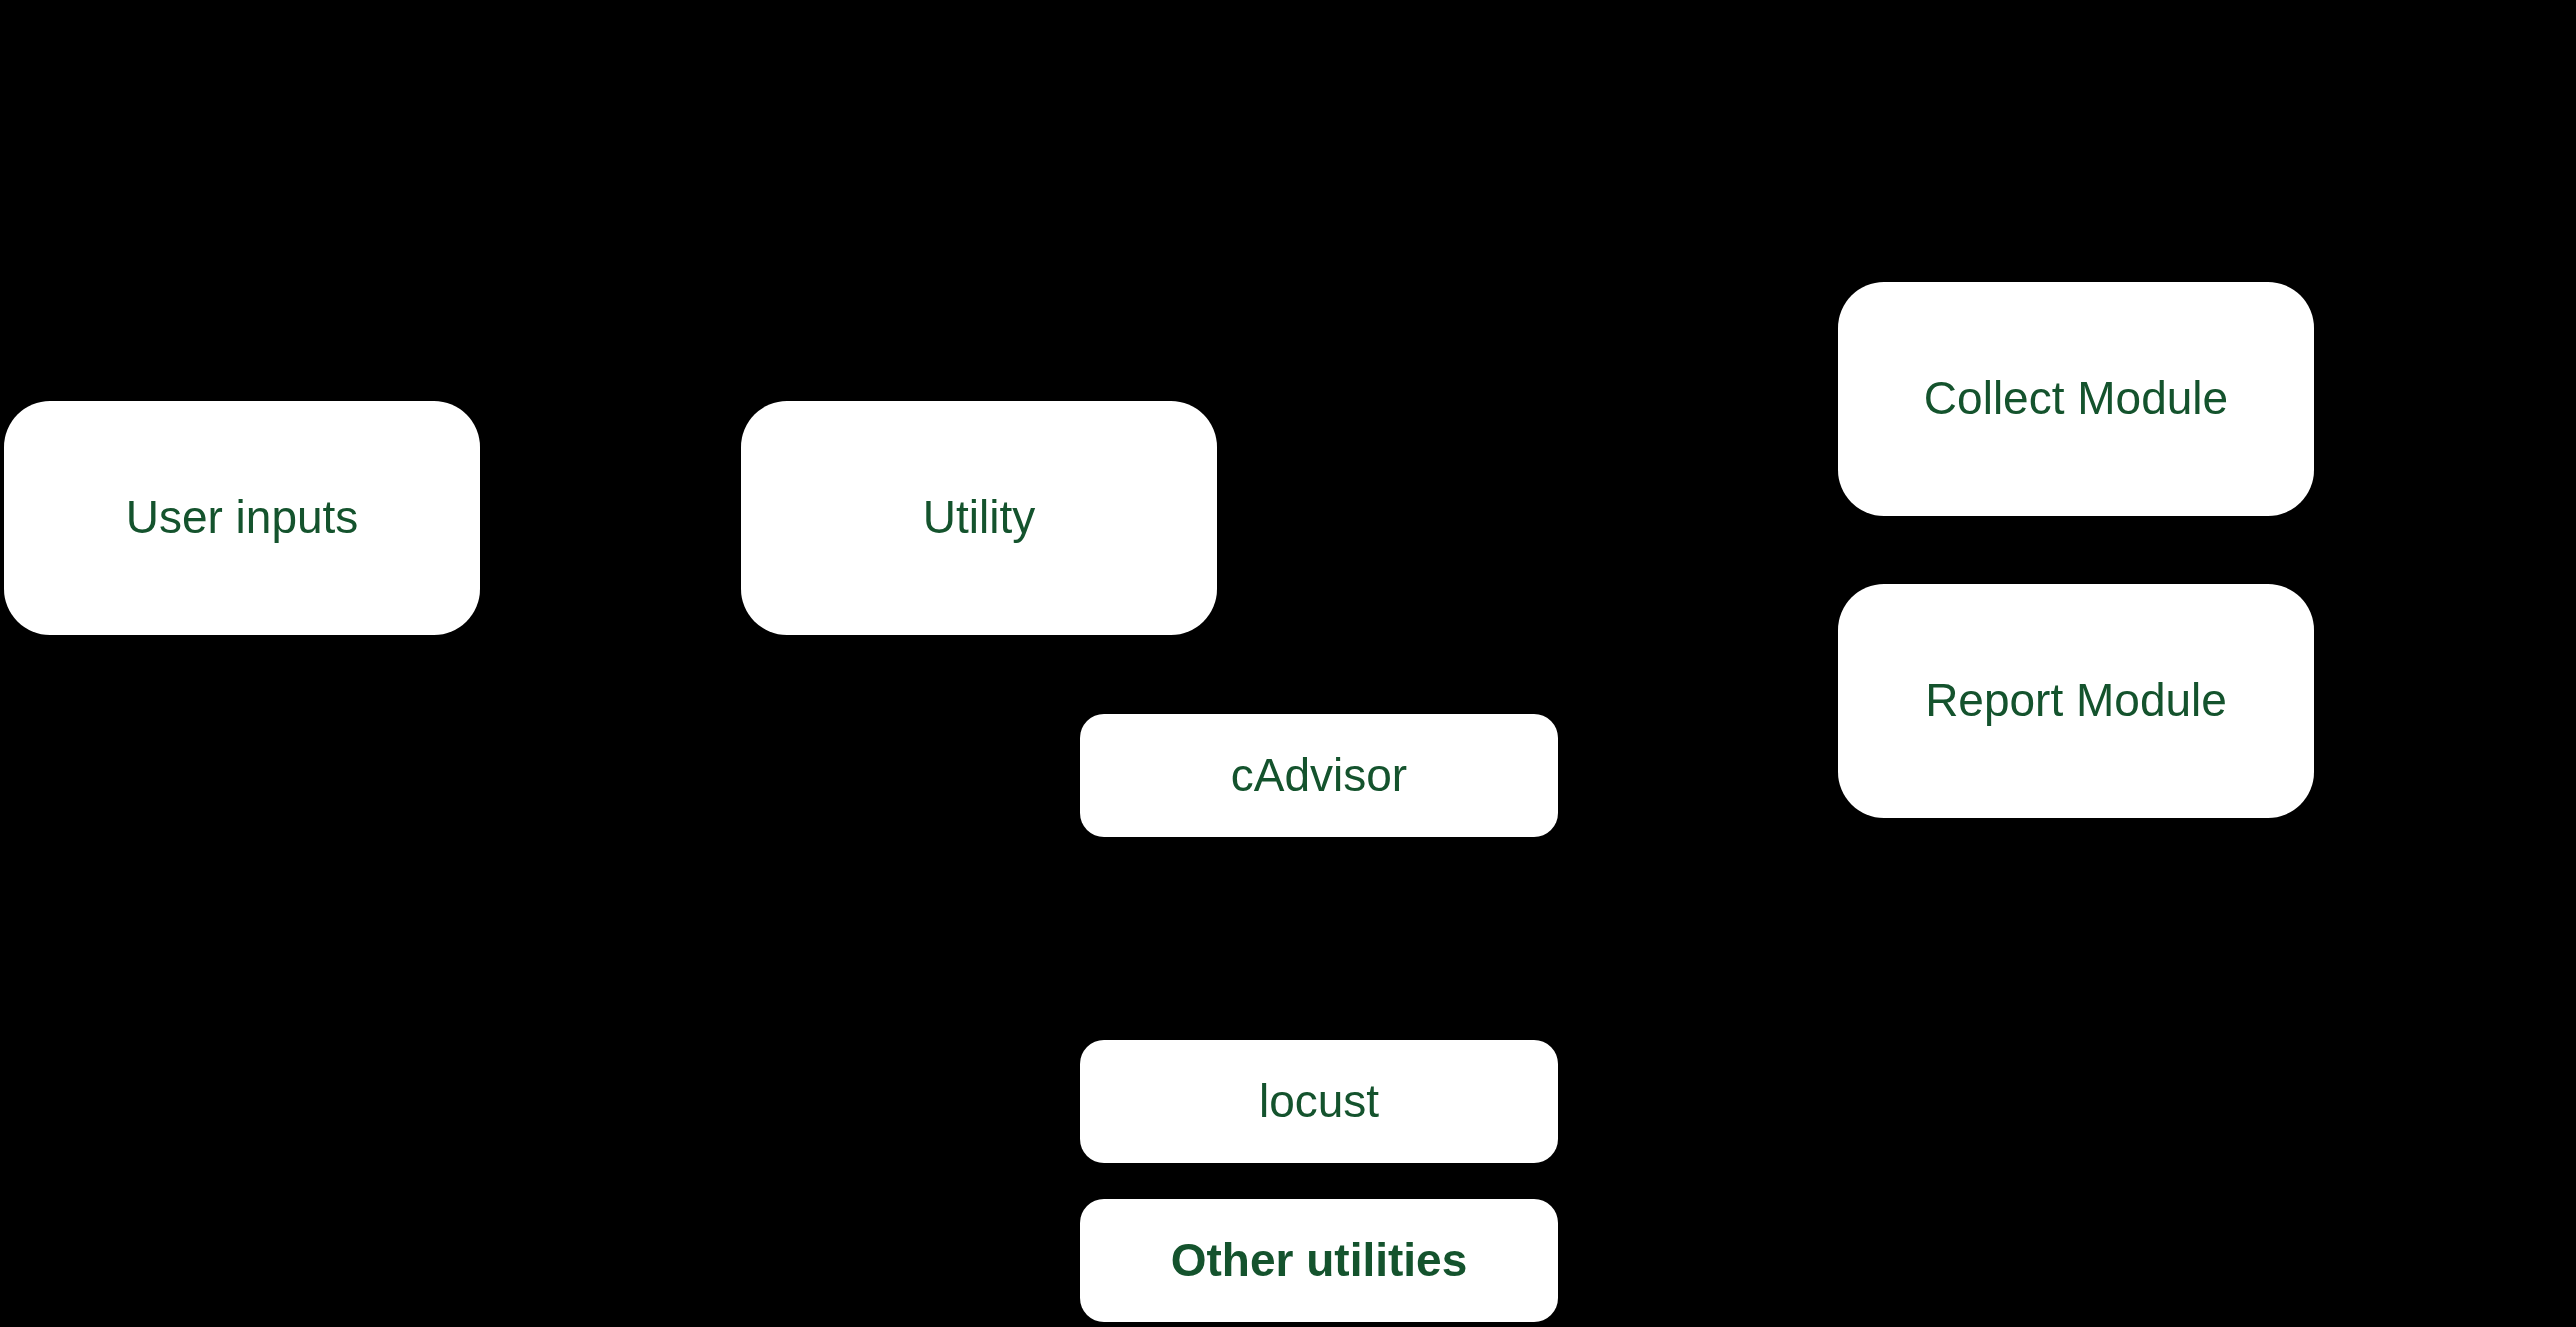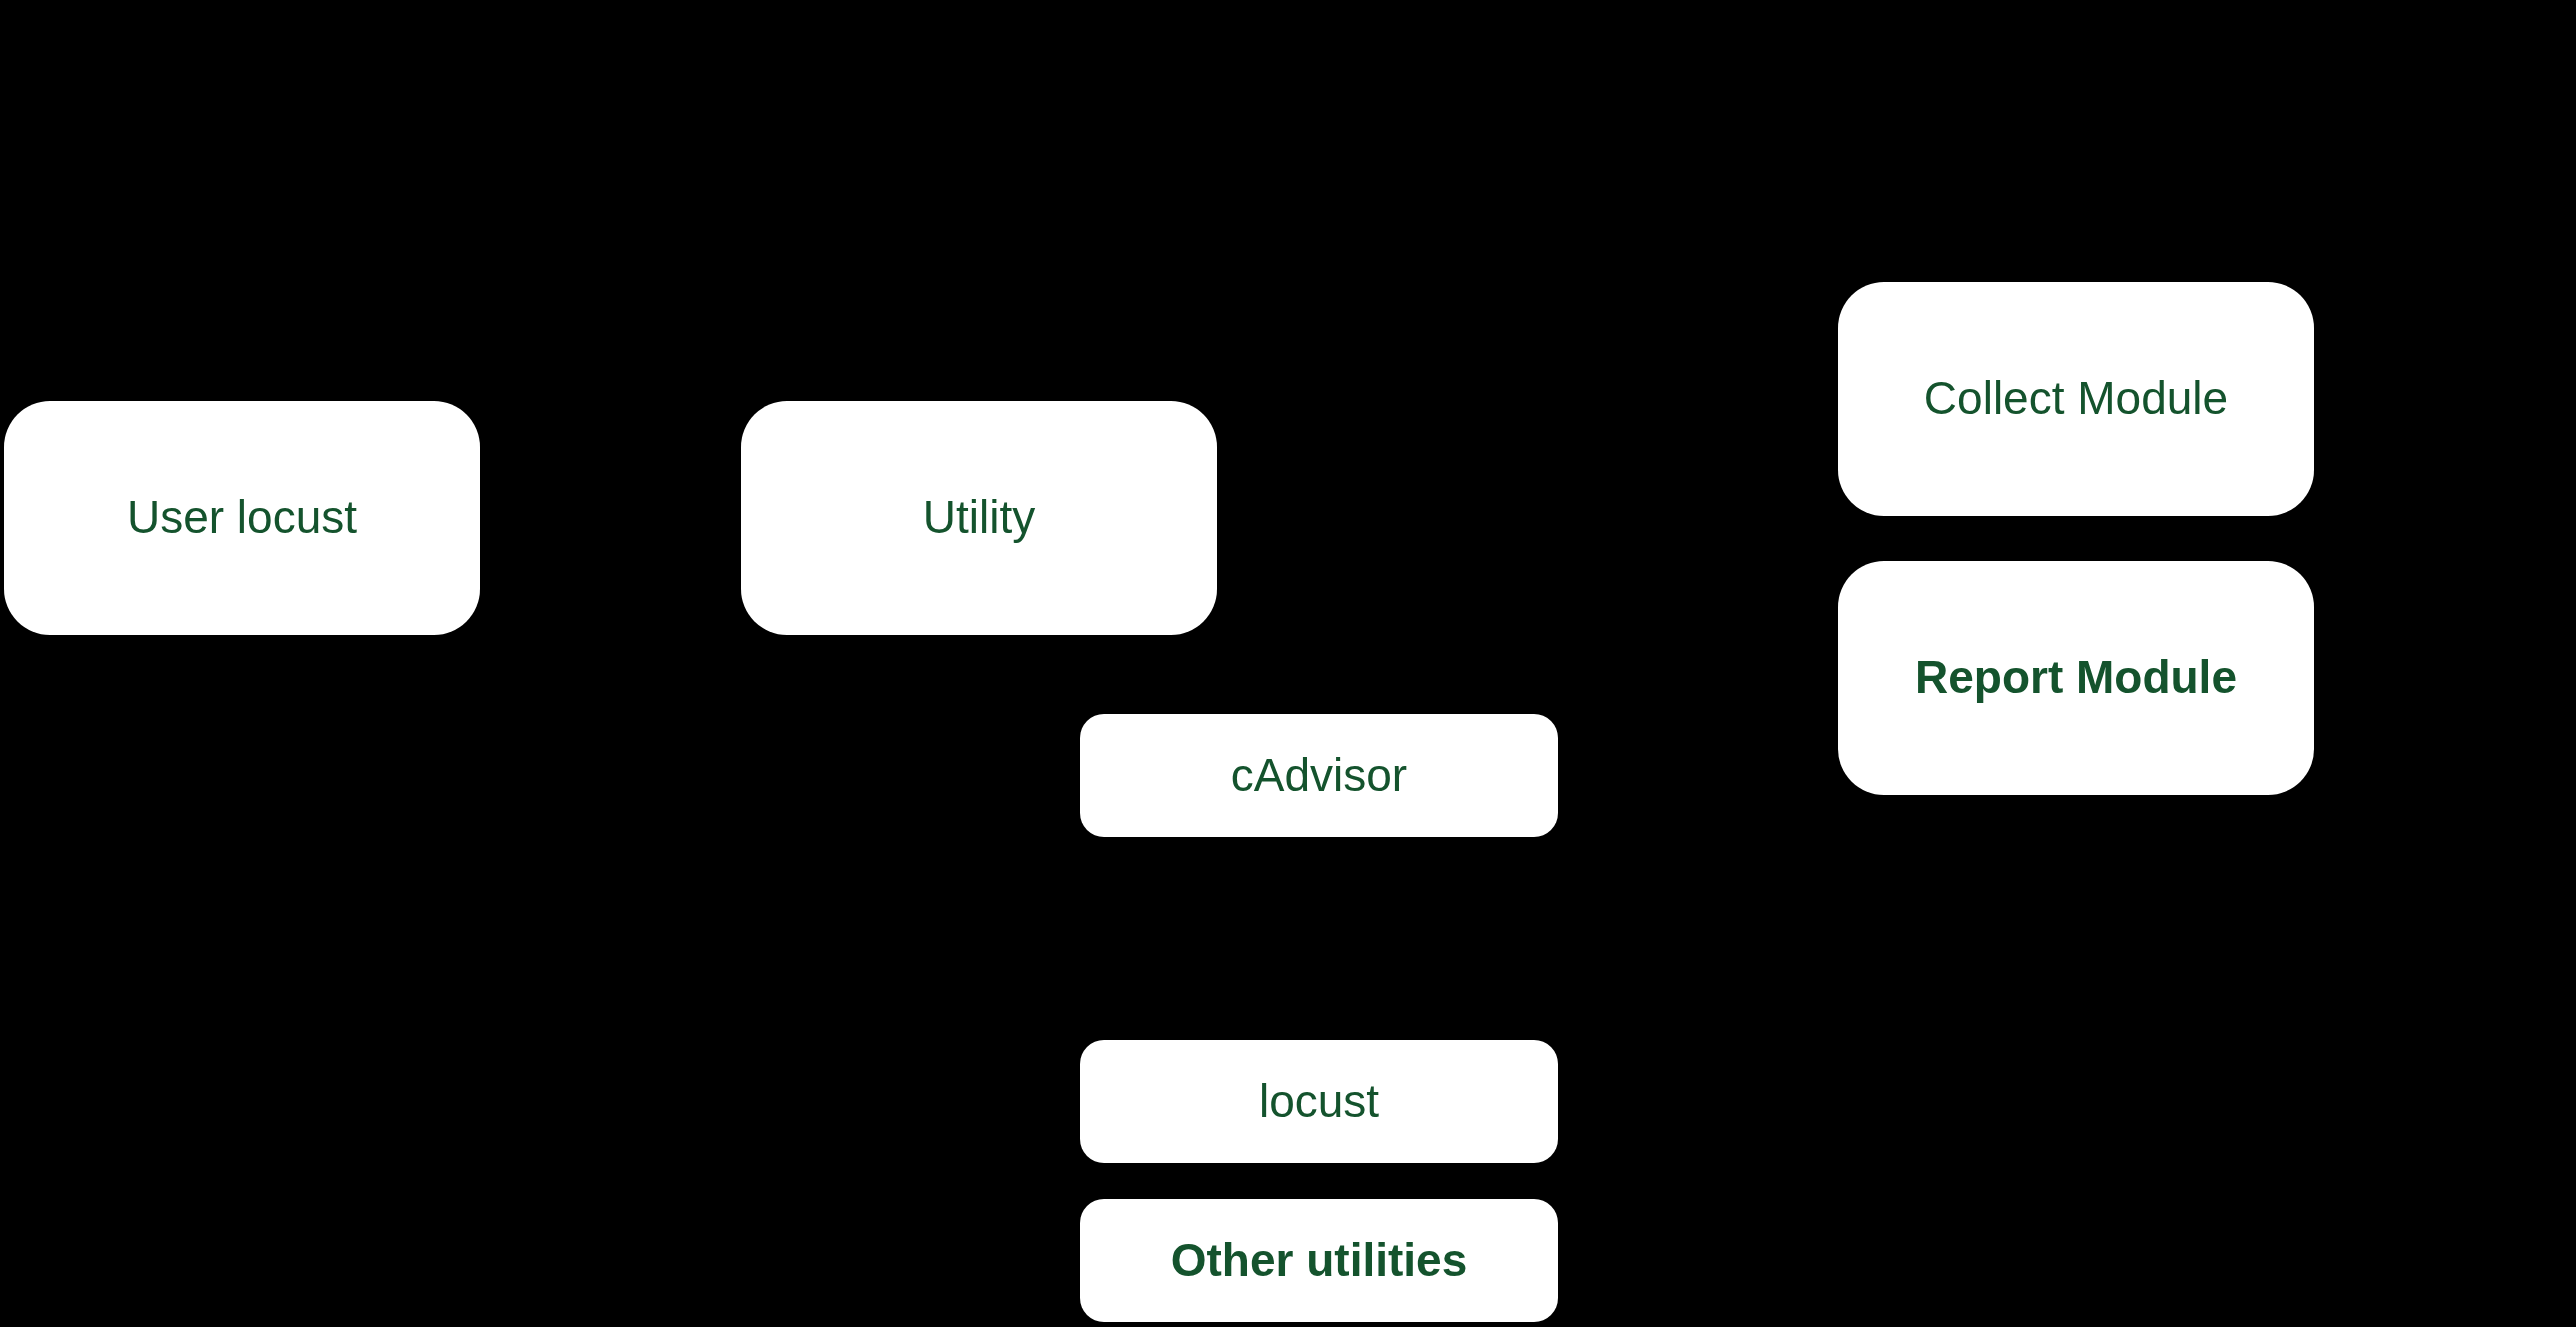--- a/index.html
+++ b/index.html
@@ -45,29 +45,29 @@
     border-radius: 24px;
   }
   
   .pos-user-inputs     { left: 4px;    top: 401px;  }
   .pos-utility         { left: 741px;  top: 401px;  }
   .pos-cadvisor        { left: 1080px; top: 714px;  }
   .pos-go-ftw          { left: 1080px; top: 880px;  }
   .pos-locust          { left: 1080px; top: 1040px; }
   .pos-other-utilities { left: 1080px; top: 1199px; font-weight: bold; }
   .pos-collect-module  { left: 1838px; top: 282px;  }
-  .pos-report-module   { left: 1838px; top: 561px; font-weight: bold;  }
+  .pos-report-module   { left: 1838px; top: 584px;  }
 </style>
 </head>
 <body>
 
 <div class="canvas">
 
   <div class="node node-lg pos-user-inputs">
-    <span>User locust</span>
+    <span>User inputs</span>
   </div>
 
   <div class="node node-lg pos-utility">
     <span>Utility</span>
   </div>
 
   <div class="node node-sm pos-cadvisor">
     <span>cAdvisor</span>
   </div>
 

